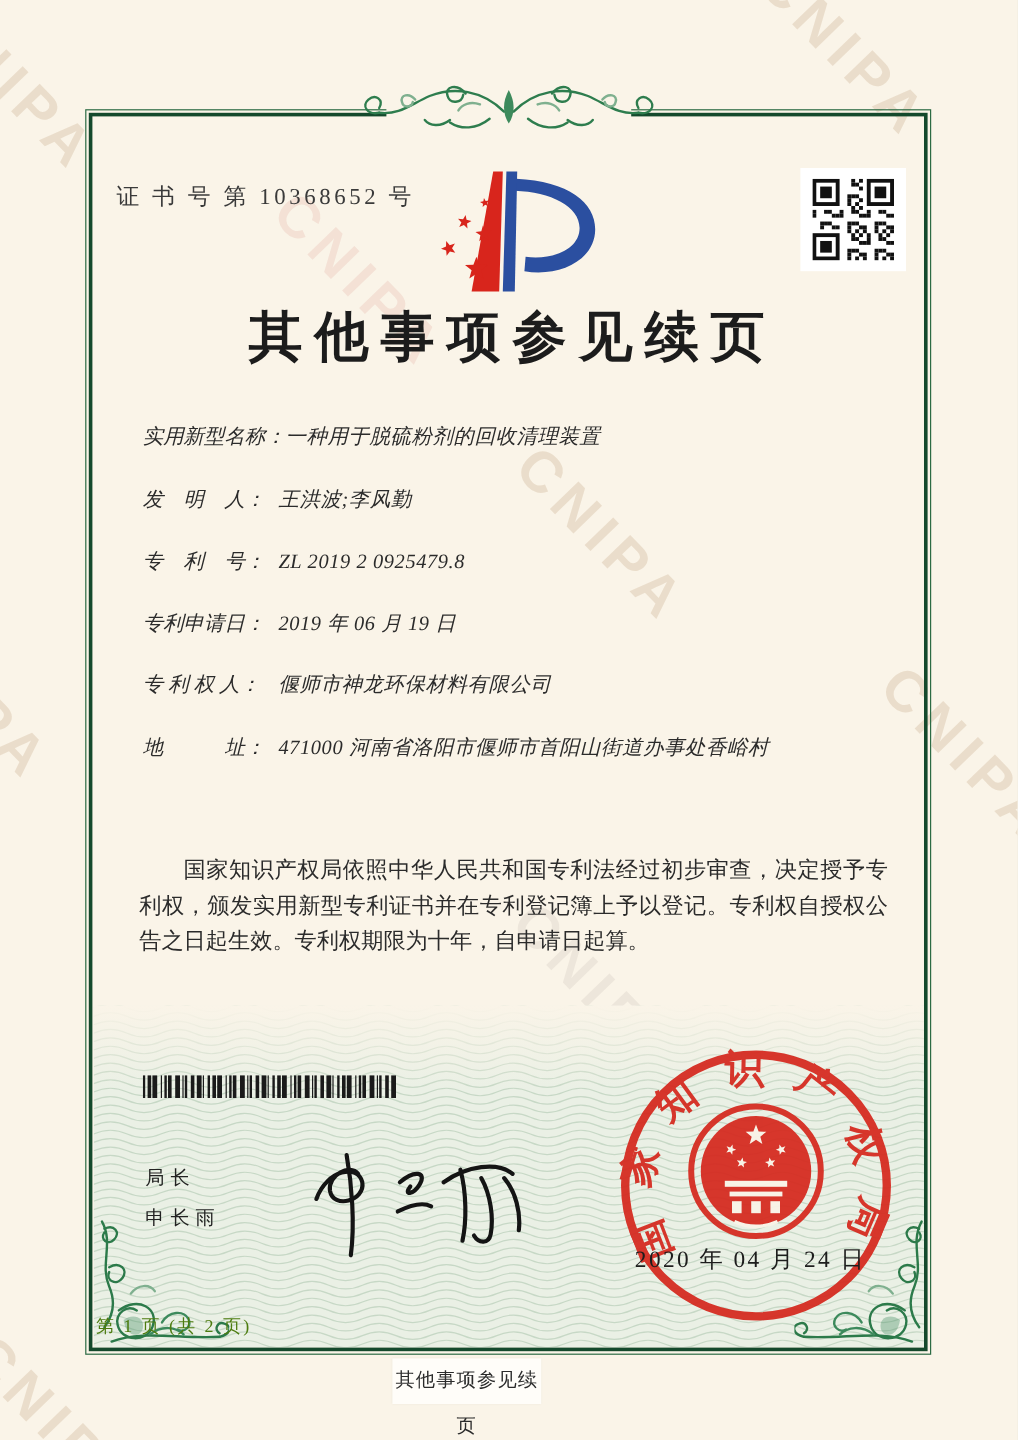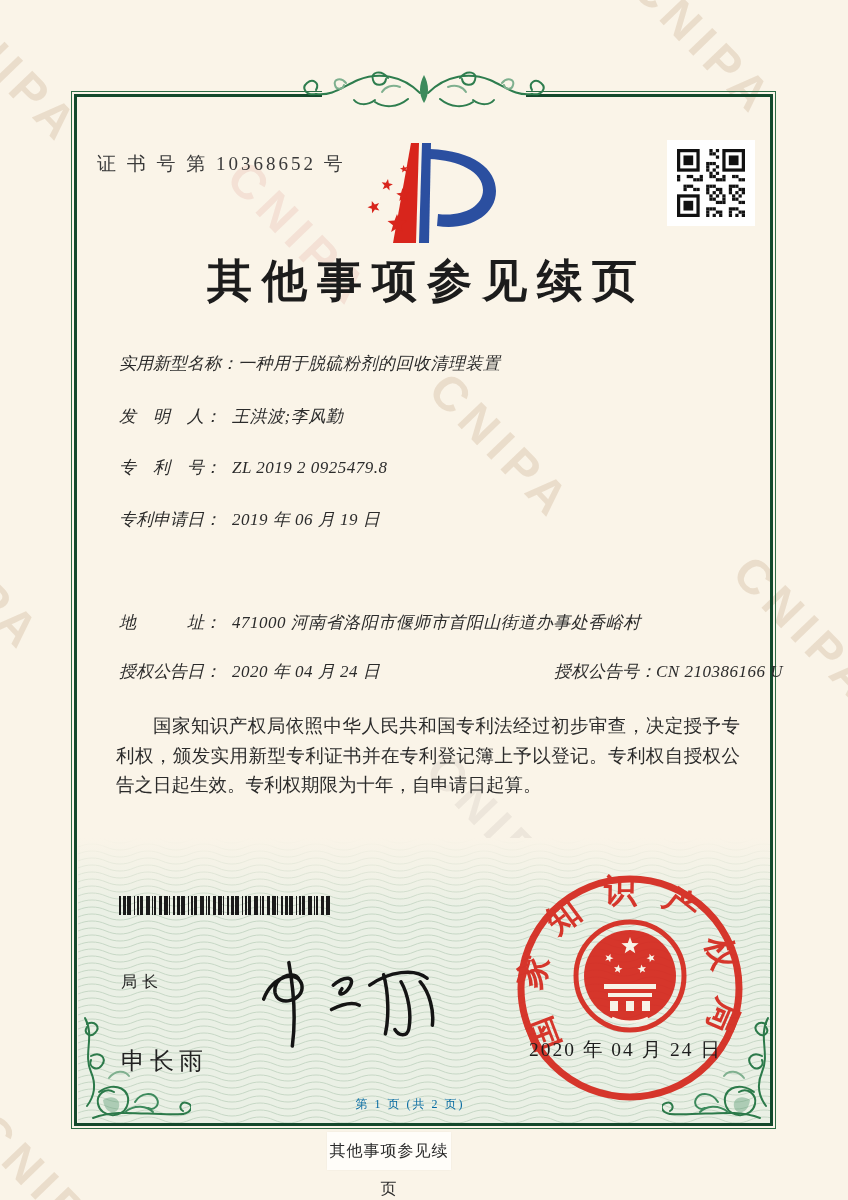--- a/index.html
+++ b/index.html
@@ -30,27 +30,27 @@
   .frow{position:absolute;left:119px;font-size:17px;z-index:4;white-space:nowrap;color:#2b2b2b;font-style:italic;}
   .flabel{display:inline-block;min-width:113px;}
   .fvalue{letter-spacing:.5px;}
   .frow2{position:absolute;left:435px;top:0;}
   
   .paras{position:absolute;left:99px;top:695px;width:658px;font-size:18.5px;line-height:29.5px;
       text-align:justify;z-index:4;color:#2b2b2b;}
   .paras p{margin:17px;text-indent:2em;}
   
   .sig-title{position:absolute;left:121px;top:972px;font-size:16px;letter-spacing:5px;z-index:4;color:#222;}
-  .sig-name{position:absolute;left:121px;top:1005px;font-size:24px;letter-spacing:5px;z-index:4;color:#222;margin-top:40px;}
+  .sig-name{position:absolute;left:121px;top:1005px;font-size:16px;letter-spacing:5px;z-index:4;color:#222;}
   .signature{position:absolute;left:248px;top:946px;z-index:4;}
   .seal{position:absolute;left:514px;top:872px;z-index:4;opacity:.93;}
   .seal-date{position:absolute;left:529px;top:1036px;font-size:19.5px;letter-spacing:2px;color:#1d1d1d;z-index:5;white-space:nowrap;}
   .barcode{position:absolute;left:119px;top:896px;z-index:4;}
-  .page-num{position:absolute;left:80px;top:1096px;width:660px;text-align:center;font-size:12px;
-      letter-spacing:2px;z-index:4;color:#0369a1;}
+  .page-num{position:absolute;left:80px;top:1096px;width:660px;text-align:left;font-size:15px;
+      letter-spacing:2px;z-index:4;color:#4d7c0f;}
   .note-box{position:absolute;left:327px;top:1132px;width:124px;height:38px;background:#fffdf9;
       text-align:center;line-height:38px;font-size:16px;letter-spacing:1px;z-index:4;color:#2b2b2b;
       box-shadow:0 0 2px rgba(0,0,0,.05);}
   .garland{position:absolute;left:288px;top:67px;z-index:3;}
   .corner{position:absolute;z-index:3;}
   .corner.right{transform:scaleX(-1);}
   .logo{position:absolute;left:342px;top:137px;z-index:4;}
 </style>
 </head>
 <body>
@@ -298,28 +298,25 @@
   </div>
   <div class="frow" style="top:405px;">
     <span class="flabel">发　明　人：</span><span class="fvalue">王洪波;李风勤</span>
   </div>
   <div class="frow" style="top:456px;">
     <span class="flabel">专　利　号：</span><span class="fvalue">ZL 2019 2 0925479.8</span>
   </div>
   <div class="frow" style="top:508px;">
     <span class="flabel">专利申请日：</span><span class="fvalue">2019 年 06 月 19 日</span>
   </div>
+  <div class="frow" style="top:559px;">
+    <span class="flabel">专 利 权 人：</span><span class="fvalue">偃师市神龙环保材料有限公司</span>
+  </div>
   <div class="frow" style="top:611px;">
     <span class="flabel">地　　　址：</span><span class="fvalue">471000 河南省洛阳市偃师市首阳山街道办事处香峪村</span>
-  </div>
-  <div class="frow" style="top:660px;width:650px;">
-    <span class="flabel">授权公告日：</span><span class="fvalue">2020 年 04 月 24 日</span>
-    <span class="frow2">
-      <span>授权公告号：</span><span class="fvalue">CN 210386166 U</span>
-    </span>
   </div>
 
   <div class="paras">
     <p>国家知识产权局依照中华人民共和国专利法经过初步审查，决定授予专利权，颁发实用新型专利证书并在专利登记簿上予以登记。专利权自授权公告之日起生效。专利权期限为十年，自申请日起算。</p>
   </div>
 
   <svg class="barcode" id="barcode" width="215" height="19">
       <rect x="0" y="0" width="2" height="19" fill="#1a1a1a"></rect>
       <rect x="4" y="0" width="3" height="19" fill="#1a1a1a"></rect>
       <rect x="8" y="0" width="4" height="19" fill="#1a1a1a"></rect>

